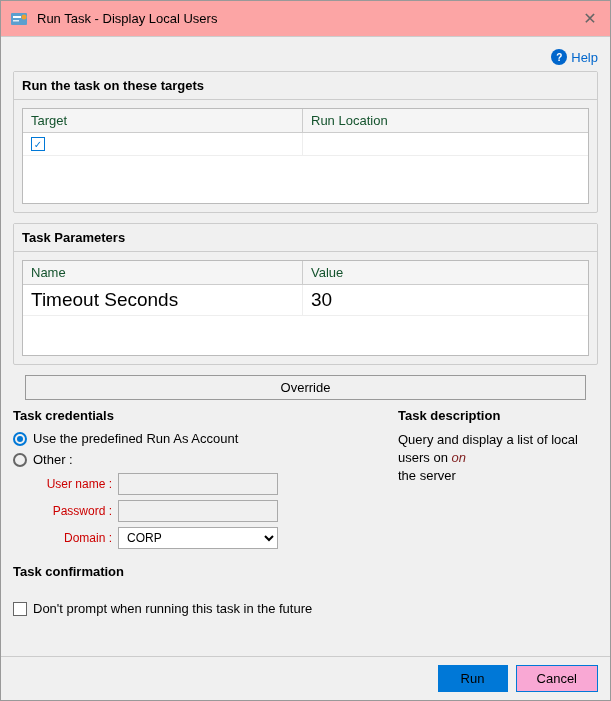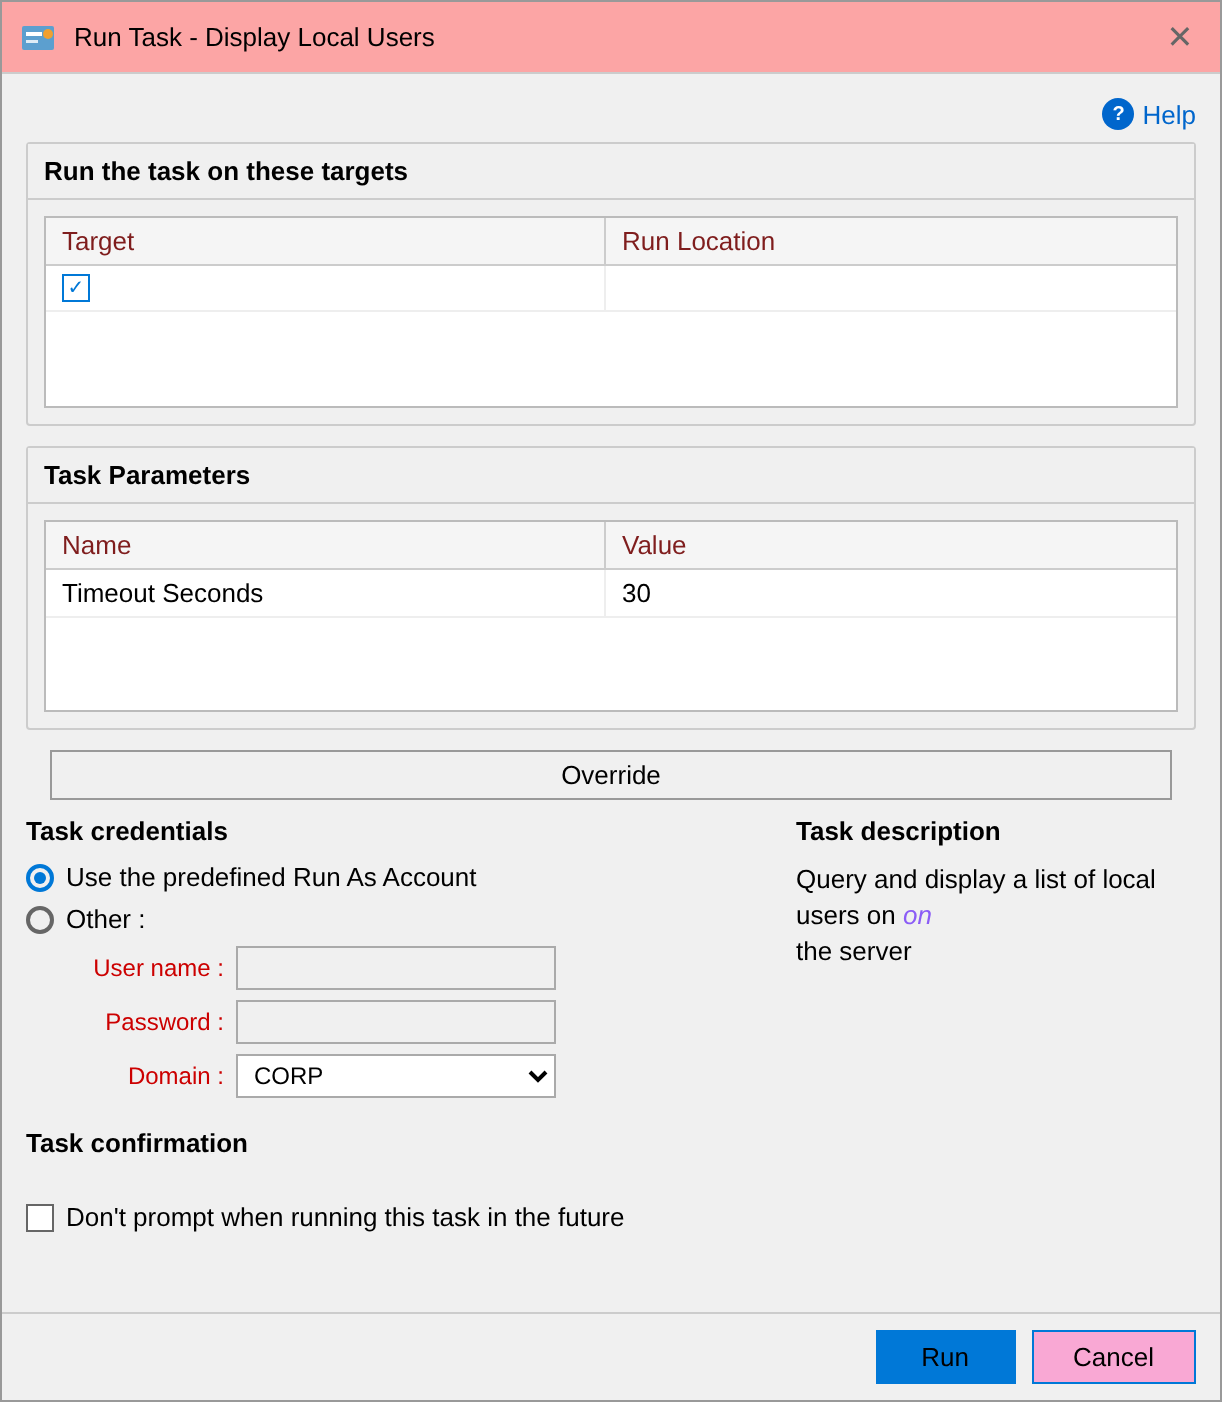--- a/index.html
+++ b/index.html
@@ -110,40 +110,40 @@
       margin: 8px;
     }
     .table-header {
       display: flex;
       background: #f5f5f5;
       border-bottom: 1px solid #ccc;
     }
     .table-header-cell {
       padding: 4px 8px;
       font-size: 13px;
-      color: #7f1d1d;
+      color: #14532d;
       border-right: 1px solid #ccc;
     }
     .table-header-cell:first-child {
       width: 280px;
     }
     .table-header-cell:last-child {
       flex: 1;
       border-right: none;
     }
     .table-body {
       min-height: 70px;
     }
     .table-row {
       display: flex;
       border-bottom: 1px solid #eee;
     }
     .table-cell {
       padding: 4px 8px;
-      font-size: 13px;
+      font-size: 19px;
       border-right: 1px solid #eee;
     }
     .table-cell:first-child {
       width: 280px;
       display: flex;
       align-items: center;
     }
     .table-cell:last-child {
       flex: 1;
       border-right: none;
@@ -253,21 +253,21 @@
     .description-title {
       font-weight: bold;
       margin-bottom: 8px;
     }
     .description-text {
       font-size: 13px;
       line-height: 1.4;
       color: #000;
     }
     .description-link {
-      color: #8b5cf6;
+      color: #7f1d1d;
       font-style: italic;
     }
     .confirmation-section {
       margin-bottom: 10px;
     }
     .confirmation-title {
       font-weight: bold;
       margin-bottom: 22px;
     }
     .confirm-row {

